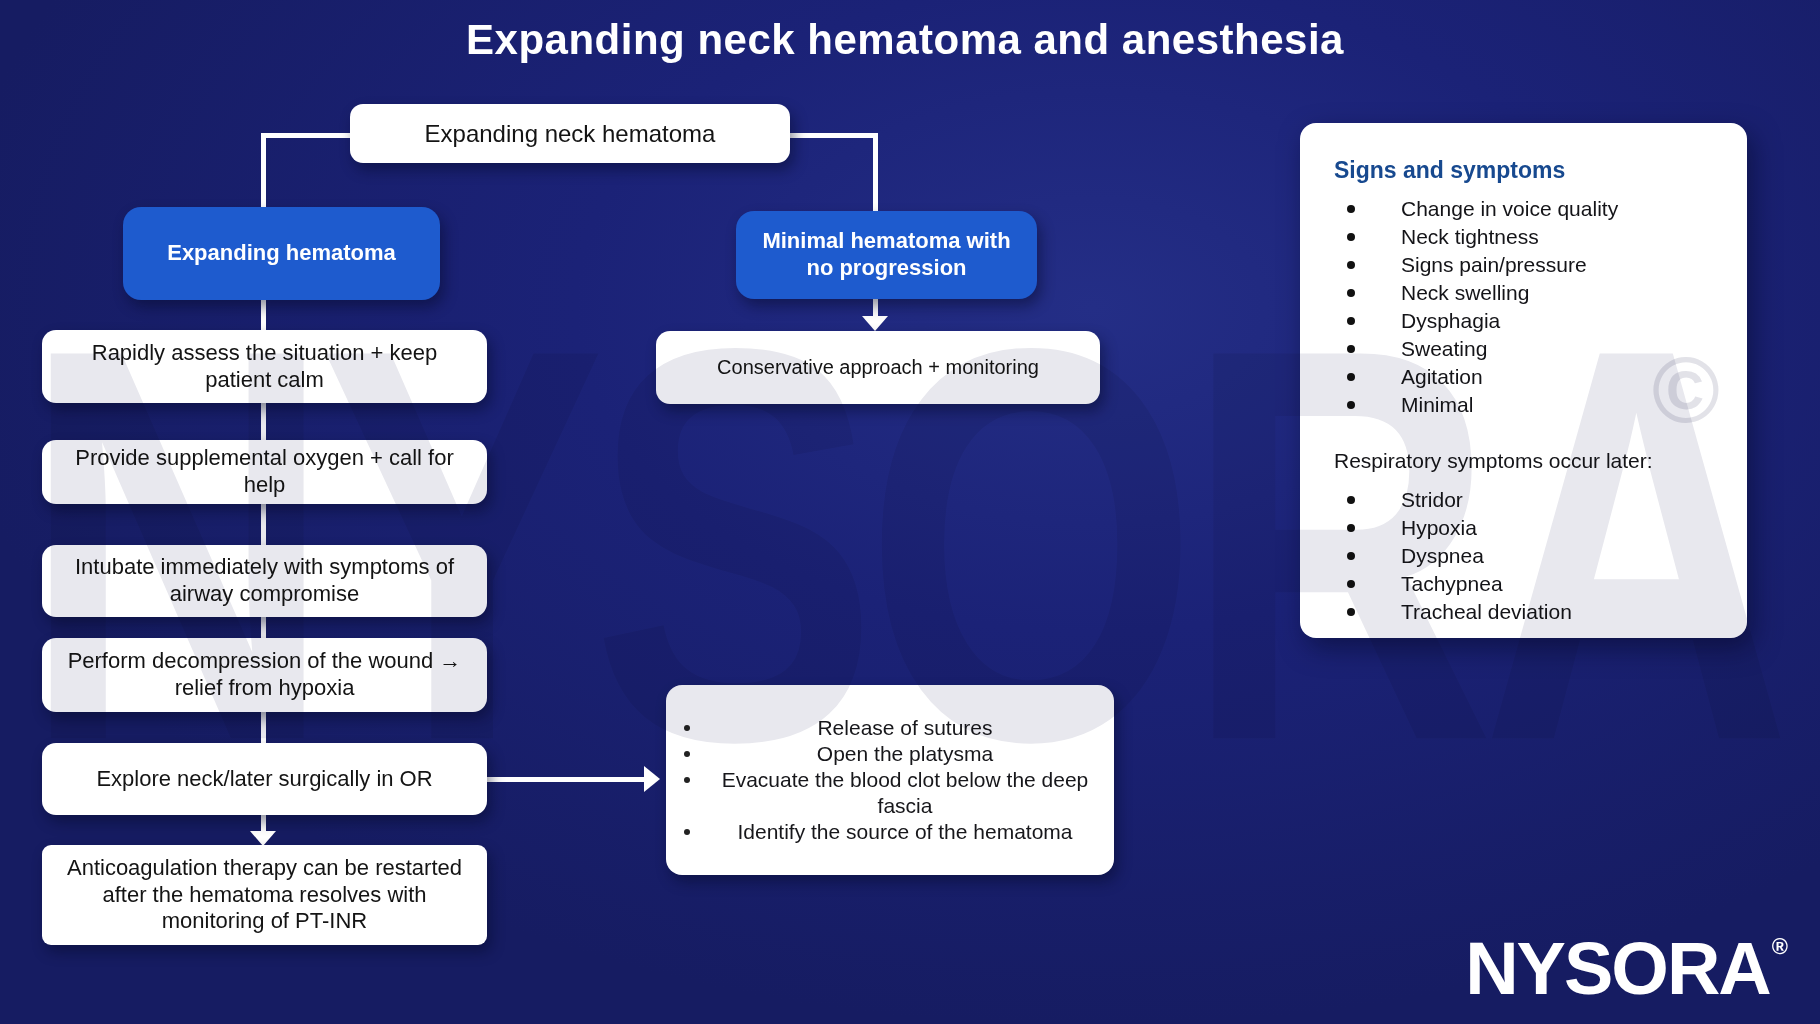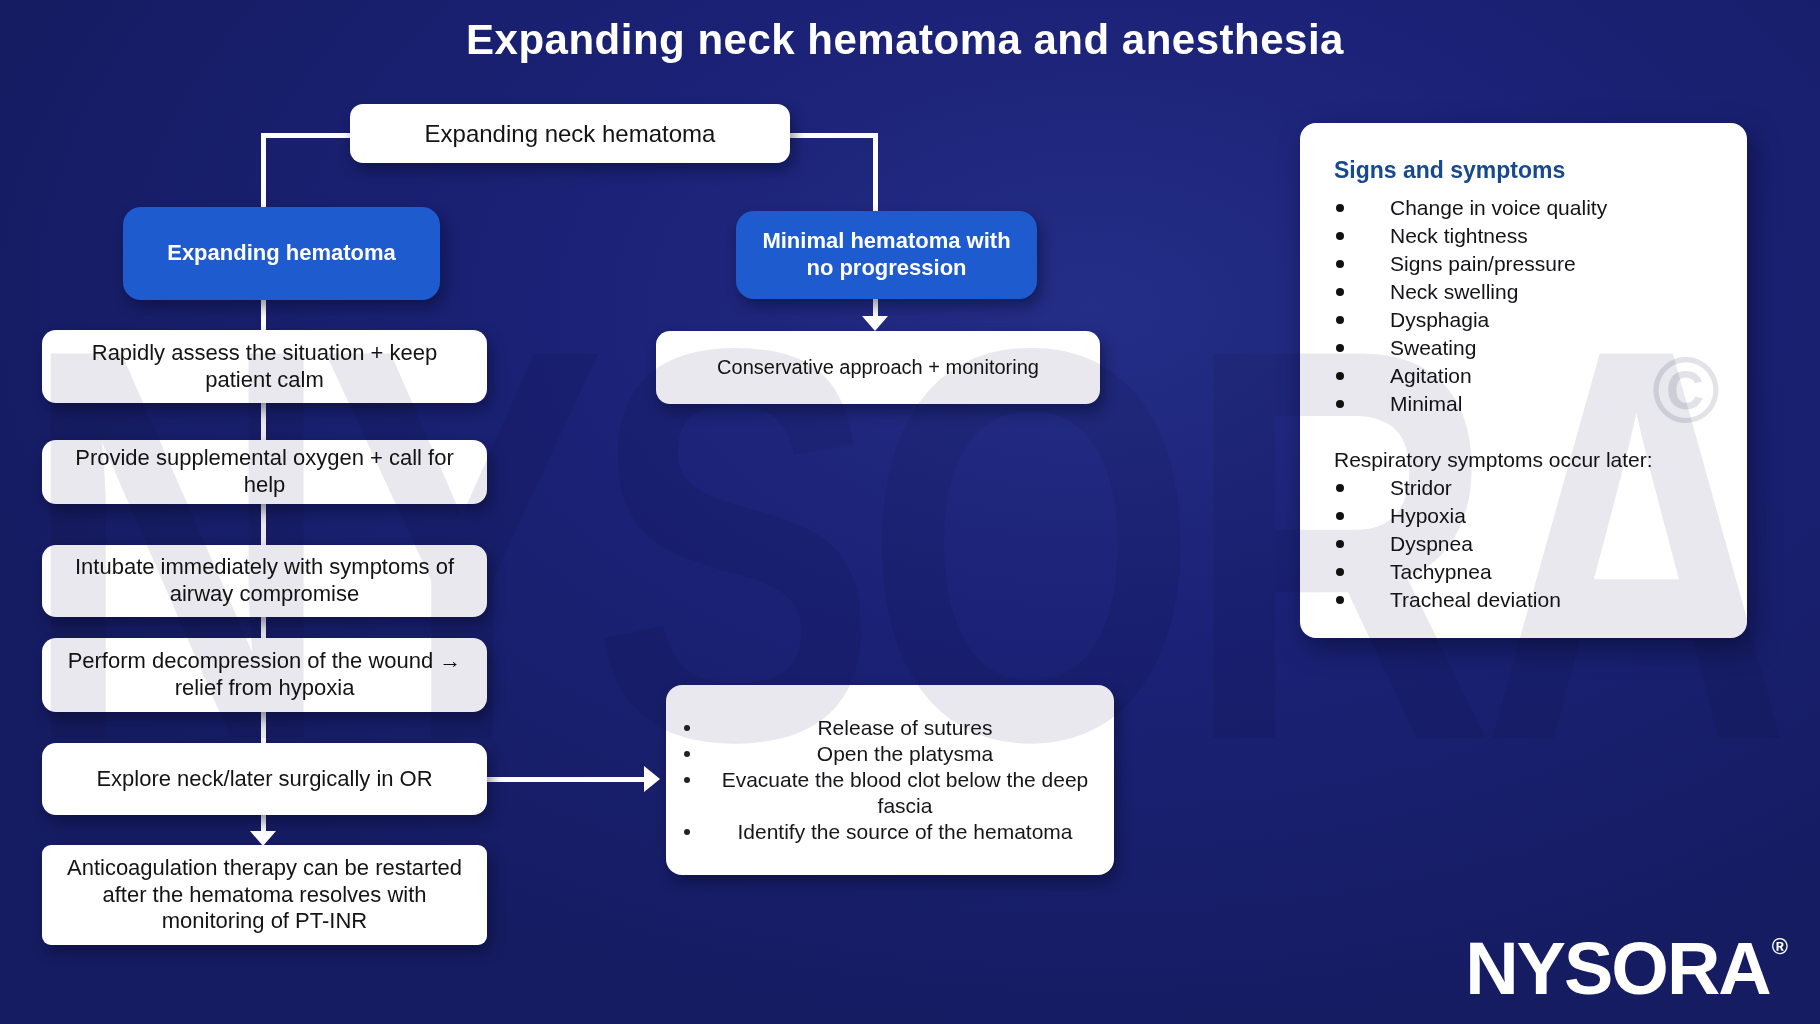--- a/index.html
+++ b/index.html
@@ -48,21 +48,21 @@
   .or-box ul{list-style:none;margin:0;padding:0;width:100%;}
   .or-box li{position:relative;text-align:center;padding-left:46px;font-size:21px;line-height:26px;color:#17171b;}
   .or-box li::before{content:"";position:absolute;left:18px;top:10px;width:6px;height:6px;border-radius:50%;background:#222;}
   
   .panel{
     position:absolute;left:1300px;top:123px;width:447px;height:515px;box-sizing:border-box;
     background:#ffffff;border-radius:16px;padding:34px 24px 0 34px;z-index:2;
     box-shadow:6px 10px 26px rgba(4,8,38,.5);
   }
   .panel h2{margin:0 0 10px 0;font-size:23px;color:#17498f;font-weight:bold;}
-  .panel ul{list-style:none;margin:0;padding:0;}
+  .panel ul{list-style:none;margin:11px;padding:0;}
   .panel li{position:relative;padding-left:56px;font-size:21px;line-height:28px;color:#141418;}
   .panel li::before{content:"";position:absolute;left:2px;top:10px;width:8px;height:8px;border-radius:50%;background:#111;}
   .panel .resp-label{margin:28px 0 0 0;font-size:21px;line-height:28px;color:#141418;}
   
   .wm{
     position:absolute;left:22px;top:265px;z-index:6;pointer-events:none;
     font-size:430px;font-weight:bold;letter-spacing:-14px;line-height:1;
     color:#e8e8ee;mix-blend-mode:multiply;transform:scaleY(1.30);transform-origin:top left;
     white-space:nowrap;
   }

